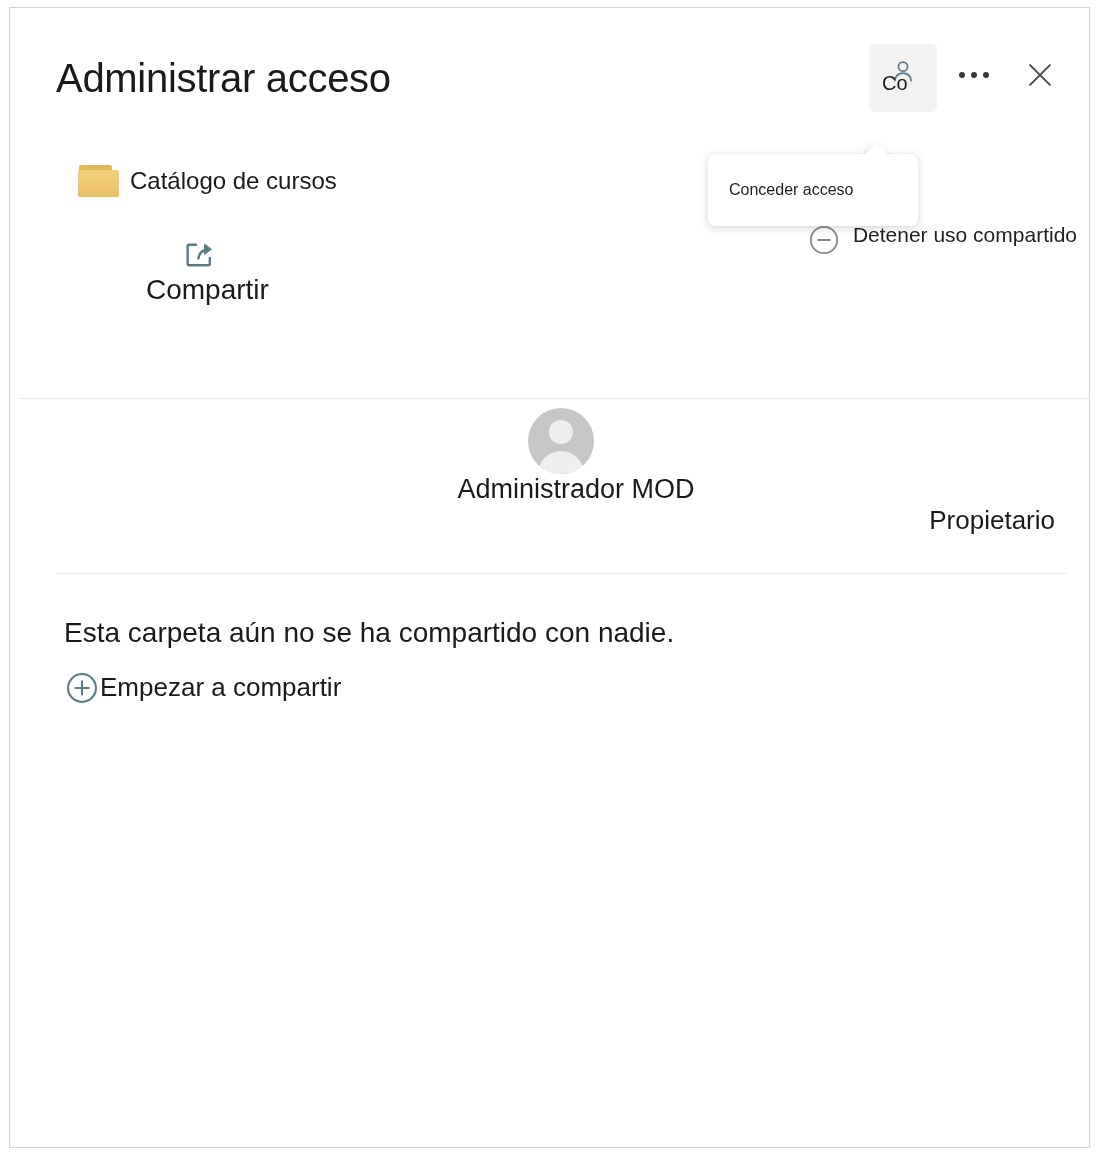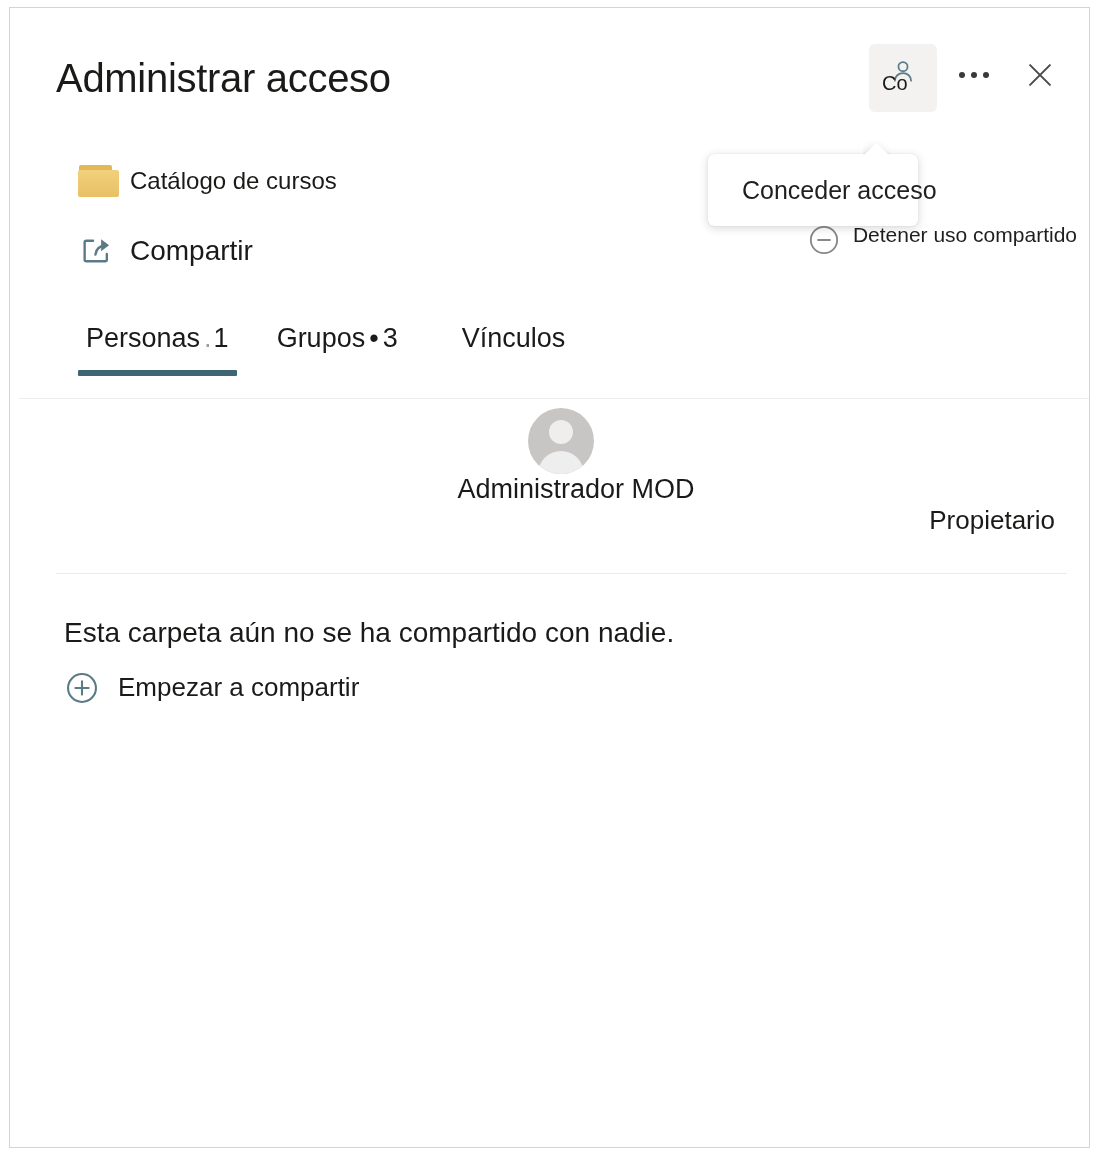--- a/index.html
+++ b/index.html
@@ -125,23 +125,23 @@
     width: 210px;
     height: 72px;
     background: #ffffff;
     border-radius: 6px;
     box-shadow: 0 2px 10px rgba(0,0,0,0.16), 0 0 1px rgba(0,0,0,0.18);
     display: flex;
     align-items: center;
     z-index: 30;
   }
   .tooltip-text {
-    font-size: 25px;
+    font-size: 16px;
     color: #201f1e;
-    padding-left: 34px;
+    padding-left: 21px;
     white-space: nowrap;
   }
   .tooltip-arrow {
     position: absolute;
     left: 155px;
     top: -13px;
     width: 28px;
     height: 14px;
     overflow: hidden;
   }
@@ -161,21 +161,21 @@
   .meta {
     position: absolute;
     left: 60px;
     top: 150px;
   }
   .meta-row {
     display: flex;
     align-items: center;
     height: 46px;
   }
-  .meta-row + .meta-row { margin-top: 24px; }
+  .meta-row + .meta-row { margin-top: 32px; flex-direction: column; }
   .meta-icon {
     width: 52px;
     display: flex;
     align-items: center;
     justify-content: flex-start;
     line-height: 0;
   }
   .folder-icon {
     position: relative;
     width: 42px;
@@ -340,21 +340,20 @@
   }
   .empty-message {
     font-size: 28px;
     color: #1b1a19;
     line-height: 1.2;
     white-space: nowrap;
   }
   .start-sharing {
     display: flex;
     align-items: center;
-    gap: 18px;
     margin-top: 20px;
     cursor: pointer;
     width: fit-content;
   }
   .start-sharing .label {
     font-size: 26px;
     color: #1b1a19;
     white-space: nowrap;
   }
   .ico { line-height: 0; display: block; }
@@ -431,35 +430,20 @@
     <div class="stop-sharing">
       <span class="ico">
         <svg width="34" height="34" viewBox="0 0 24 24" fill="none" stroke="#8a8886" stroke-width="1.3">
           <circle cx="12" cy="12" r="9.3"></circle>
           <path d="M7.8 12h8.4" stroke-linecap="round"></path>
         </svg>
       </span>
       <span class="label">Detener uso compartido</span>
     </div>
 
-    <div class="tabs">
-
-      <div class="tab active">
-        <span>Personas</span><span class="tab-sep">.</span><span>1</span>
-      </div>
-
-      <div class="tab">
-        <span>Grupos</span><span class="tab-bullet">•</span><span>3</span>
-      </div>
-
-      <div class="tab" style="margin-left:48px;">
-        <span>Vínculos</span>
-      </div>
-
-    </div>
     <div class="tabs-underline"></div>
 
   </div>
 
   <div class="people-list">
 
     <div class="person-row">
       <span class="avatar">
         <span class="head"></span>
         <span class="shoulders"></span>

